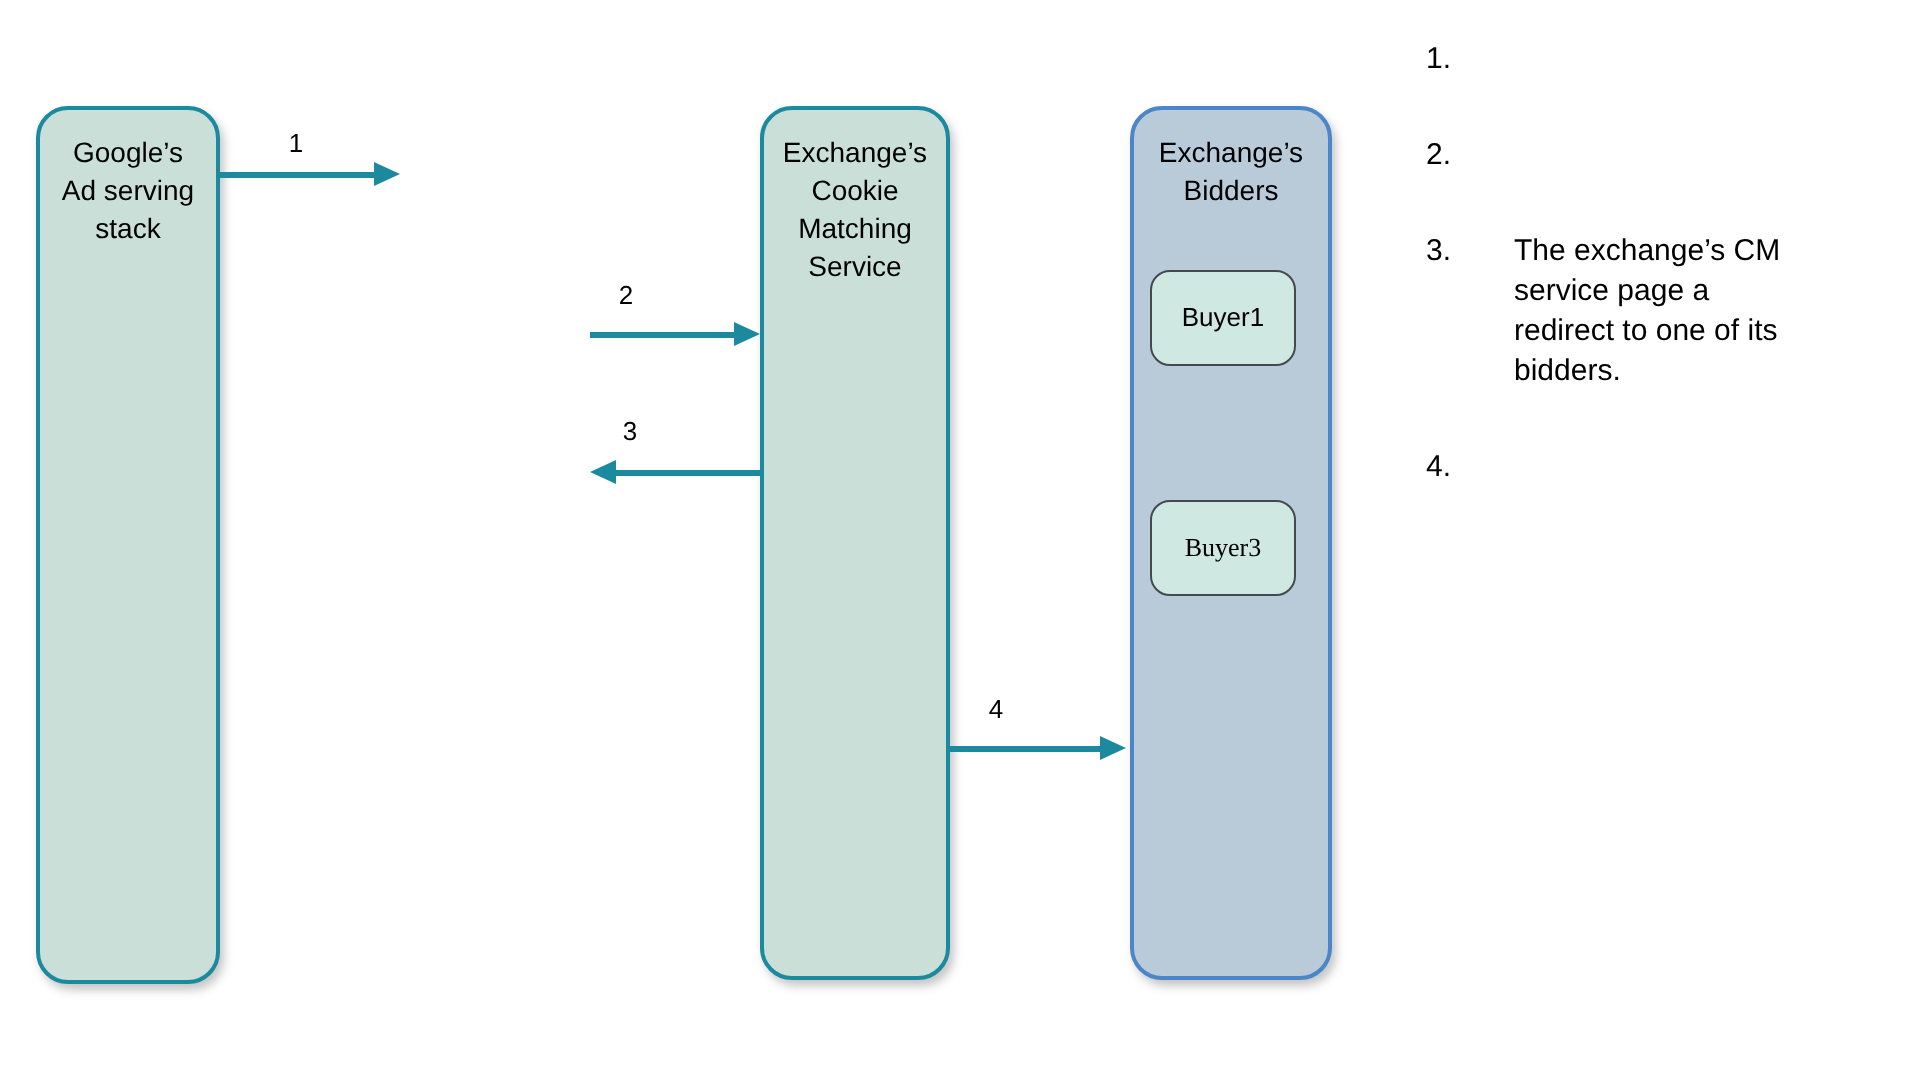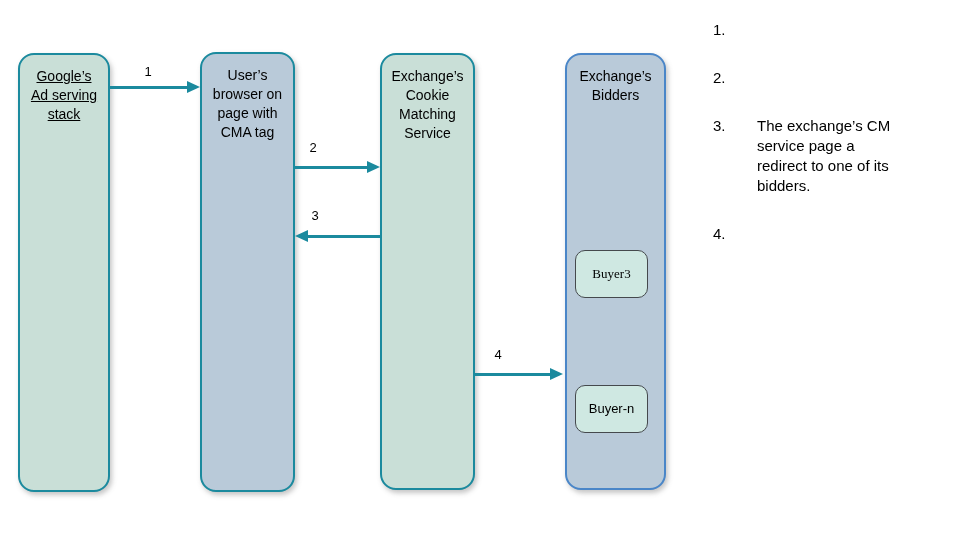--- a/index.html
+++ b/index.html
@@ -33,21 +33,21 @@
   .node.green{background:var(--green-fill);}
   .node.blue{background:var(--blue-fill);}
   .node.blue-border{border-color:var(--blue-border);}
   .node-title{
     margin-top:12px;
     text-align:center;
     font-size:14px;
     line-height:19px;
     white-space:pre-line;
   }
-  #node-google{left:18px;top:53px;width:92px;height:439px;text-decoration:underline;}
+  #node-google{left:18px;top:53px;width:92px;height:439px;}
   #node-browser{left:200px;top:52px;width:95px;height:440px;}
   #node-cm{left:380px;top:53px;width:95px;height:437px;}
   #node-bidders{left:565px;top:53px;width:101px;height:437px;}
 
   .buyer{
     position:absolute;
     left:8px;
     width:73px;
     height:48px;
     background:var(--buyer-fill);
@@ -114,39 +114,33 @@
 <body>
 
 <div class="canvas">
 
   <div class="node green" id="node-google">
     <div class="node-title">Google’s
 Ad serving
 stack</div>
   </div>
 
-  <div class="node blue" id="node-browser">
-    <div class="node-title">User’s
-browser on
-page with
-CMA tag</div>
-  </div>
 
   <div class="node green" id="node-cm">
     <div class="node-title">Exchange’s
 Cookie
 Matching
 Service</div>
   </div>
 
   <div class="node blue blue-border" id="node-bidders">
     <div class="node-title">Exchange’s
 Bidders</div>
+    <div class="buyer" id="buyer-1">Buyer1</div>
     <div class="buyer" id="buyer-3">Buyer3</div>
-    <div class="buyer" id="buyer-n">Buyer-n</div>
   </div>
 
   <div class="arrow" id="arrow-1">
     <span class="shaft"></span>
     <span class="head-right"></span>
   </div>
   <div class="arrow" id="arrow-2">
     <span class="shaft"></span>
     <span class="head-right"></span>
   </div>

